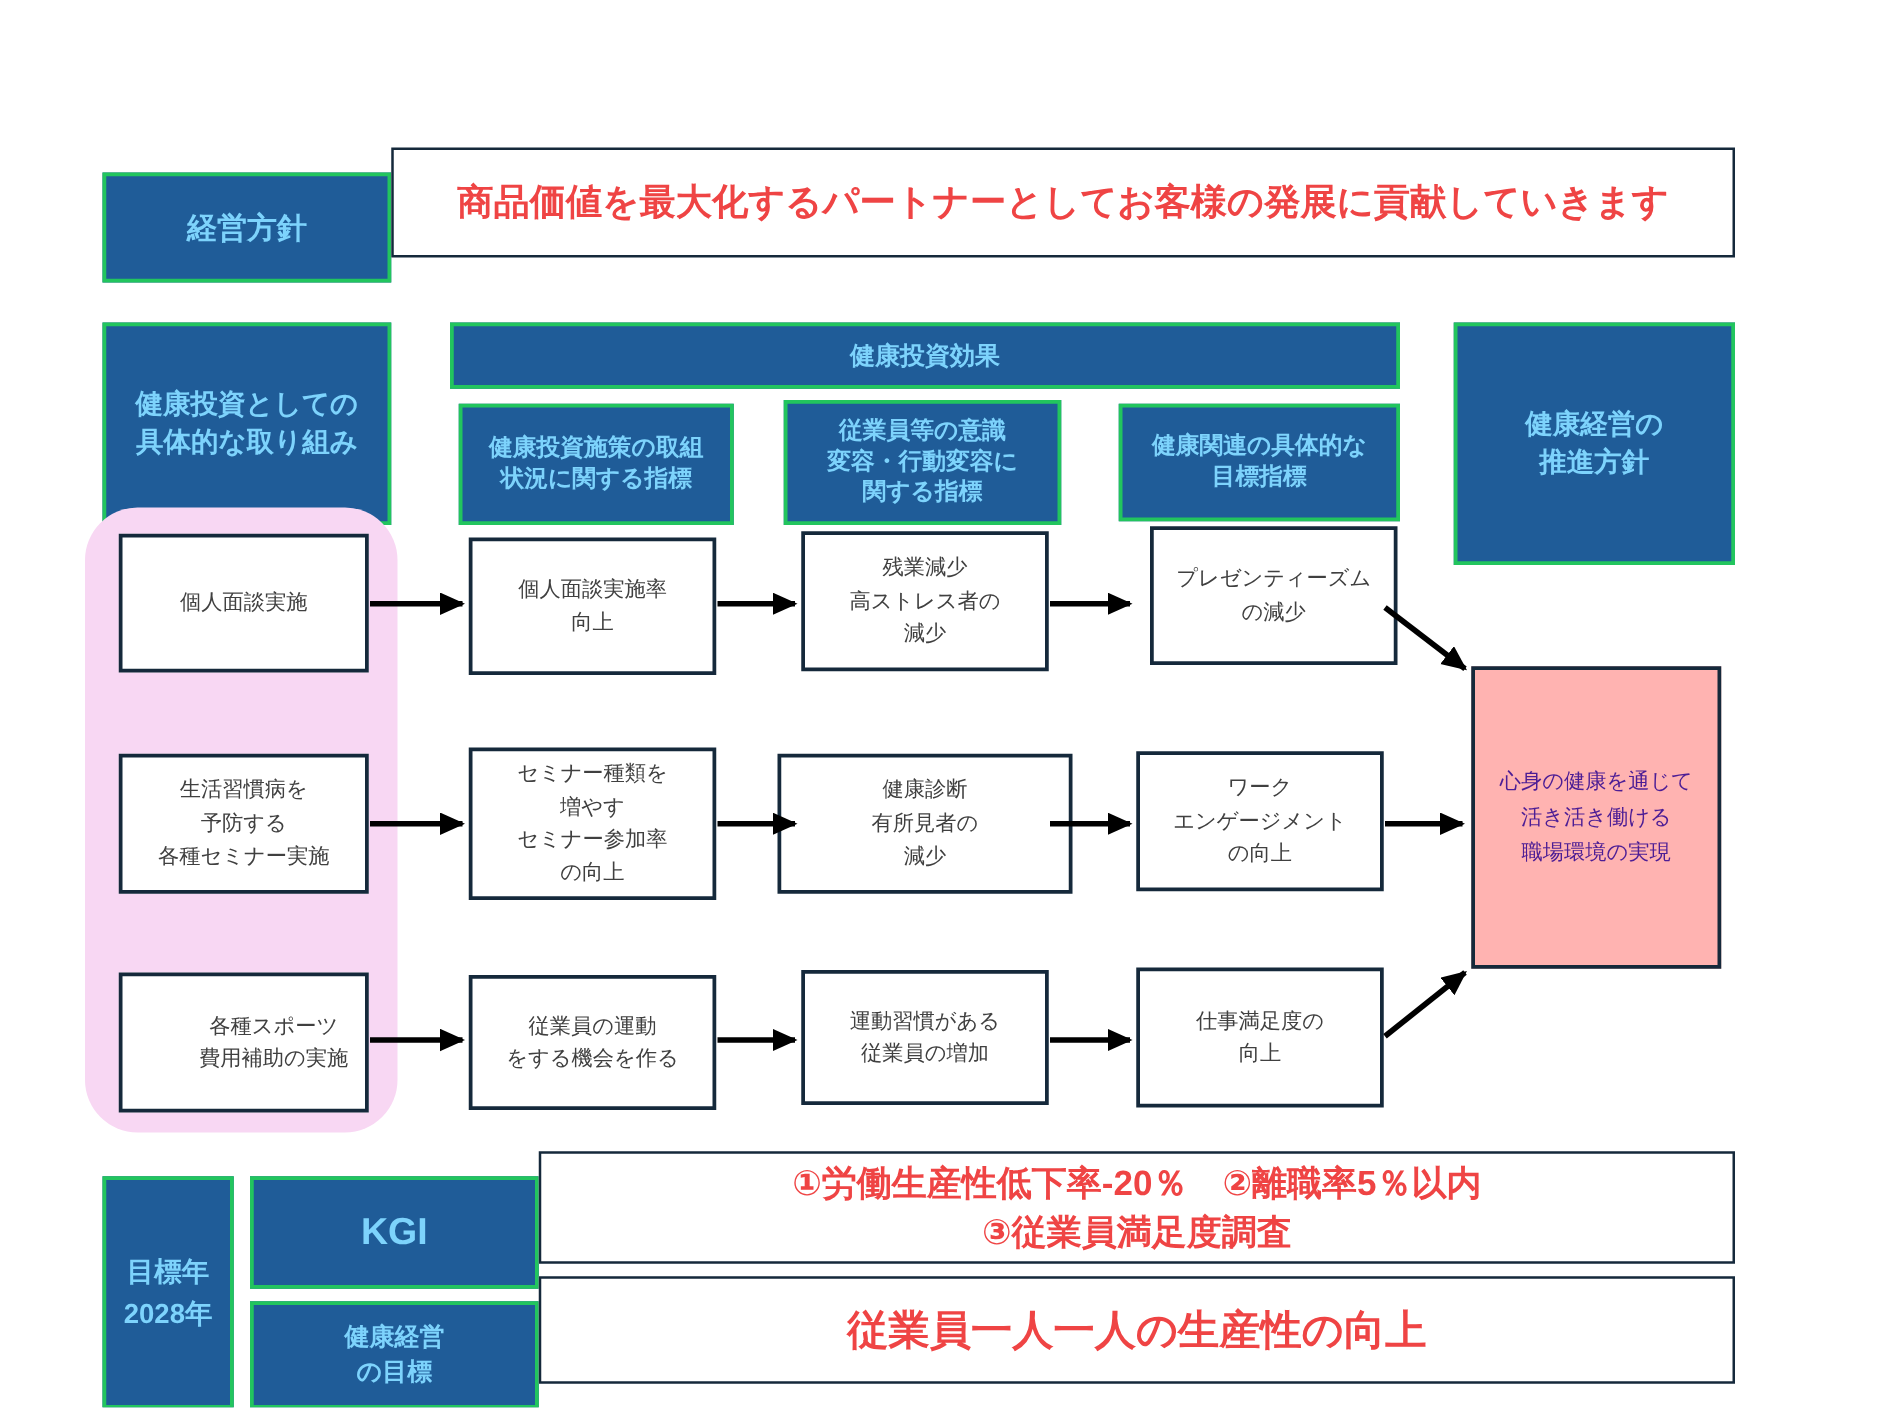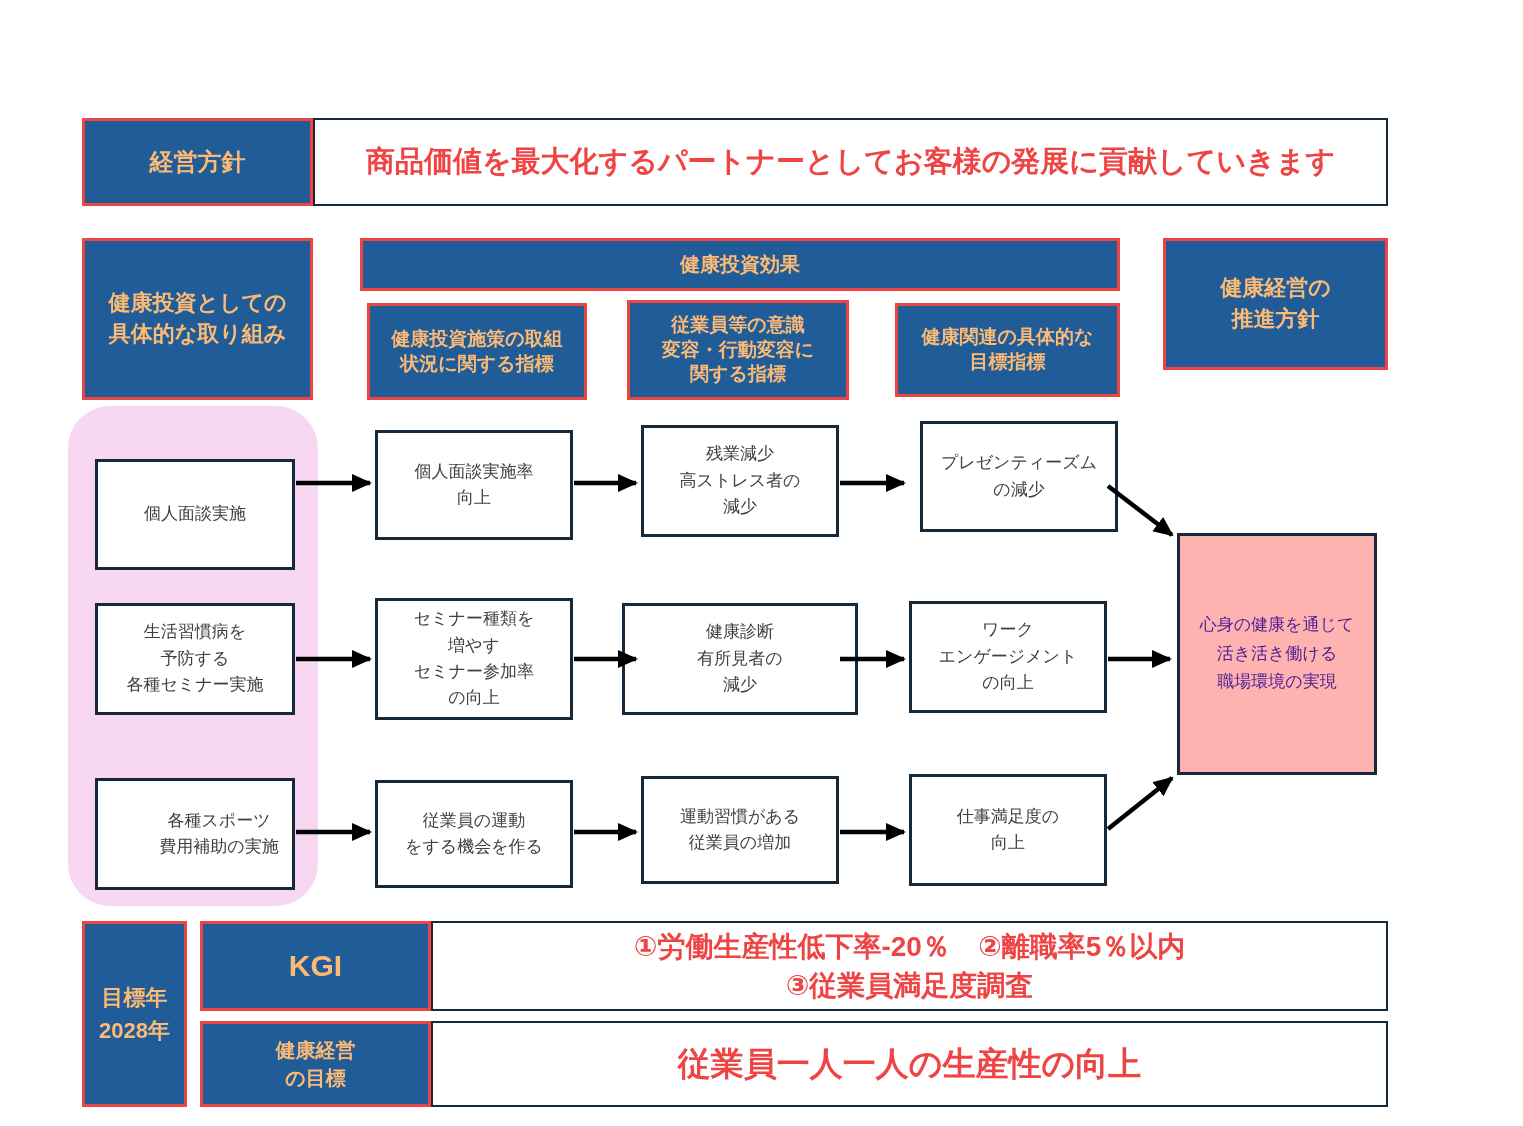--- a/index.html
+++ b/index.html
@@ -1,20 +1,20 @@
 <!DOCTYPE html>
 <html lang="ja"><head>
 <meta charset="utf-8">
 <style>
   html,body{margin:0;padding:0;background:#ffffff;}
   body{font-family:"Liberation Sans","DejaVu Sans",sans-serif;}
   .canvas{position:relative;width:1523px;height:1126px;background:#ffffff;overflow:hidden;}
   .box{position:absolute;box-sizing:border-box;display:flex;align-items:center;justify-content:center;text-align:center;}
   [data-bind]{white-space:pre-line;}
-  .blue{background:#1F5C98;border:3px solid #ef4444;color:#fdba74;font-weight:bold;}
+  .blue{background:#1F5C98;border:3px solid #22c55e;color:#7dd3fc;font-weight:bold;margin-top:20px;}
   .white{background:#ffffff;border:3px solid #15293B;color:#404040;}
   .thinb{border-width:2px;}
   .pinkbg{position:absolute;background:#F8D7F3;border-radius:42px;}
   .goal{background:#FFB3B1;border:3px solid #15293B;color:#4c1d95;}
   .flowtext{font-size:17px;line-height:1.55;}
   svg.arrows{position:absolute;left:0;top:0;width:1523px;height:1126px;pointer-events:none;}
   .blacktext{color:#ef4444;font-weight:bold;}
 </style>
 </head>
 <body>
@@ -27,26 +27,26 @@
   <div class="box blue" style="left:82px;top:238px;width:231px;height:162px;font-size:22px;line-height:1.4;" data-bind="headers.initiatives">健康投資としての
 具体的な取り組み</div>
   <div class="box blue" style="left:360px;top:238px;width:760px;height:53px;font-size:20px;" data-bind="headers.investment_effect">健康投資効果</div>
   <div class="box blue" style="left:367px;top:303px;width:220px;height:97px;font-size:19px;line-height:1.3;" data-bind="headers.indicator_activity">健康投資施策の取組
 状況に関する指標</div>
   <div class="box blue" style="left:627px;top:300px;width:222px;height:100px;font-size:19px;line-height:1.3;" data-bind="headers.indicator_behavior">従業員等の意識
 変容・行動変容に
 関する指標</div>
   <div class="box blue" style="left:895px;top:303px;width:225px;height:94px;font-size:19px;line-height:1.3;" data-bind="headers.indicator_target">健康関連の具体的な
 目標指標</div>
-  <div class="box blue" style="left:1163px;top:238px;width:225px;height:132px;font-size:22px;line-height:1.4;" data-bind="headers.promotion_policy">健康経営の
+  <div class="box blue" style="left:1163px;top:238px;width:225px;height:194px;font-size:22px;line-height:1.4;" data-bind="headers.promotion_policy">健康経営の
 推進方針</div>
 
   <div class="pinkbg" style="left:68px;top:406px;width:250px;height:500px;"></div>
 
-  <div class="box white flowtext" style="left:95px;top:427px;width:200px;height:111px;margin-top:32px;" data-bind="flows.0.initiative">個人面談実施</div>
+  <div class="box white flowtext" style="left:95px;top:427px;width:200px;height:111px;" data-bind="flows.0.initiative">個人面談実施</div>
   <div class="box white flowtext" style="left:375px;top:430px;width:198px;height:110px;" data-bind="flows.0.activity_indicator">個人面談実施率
 向上</div>
   <div class="box white flowtext" style="left:641px;top:425px;width:198px;height:112px;" data-bind="flows.0.behavior_indicator">残業減少
 高ストレス者の
 減少</div>
   <div class="box white flowtext" style="left:909px;top:421px;width:198px;height:111px;margin-left:11px;" data-bind="flows.0.target_indicator">プレゼンティーズム
 の減少</div>
 
   <div class="box white flowtext" style="left:95px;top:603px;width:200px;height:112px;" data-bind="flows.1.initiative">生活習慣病を
 予防する

